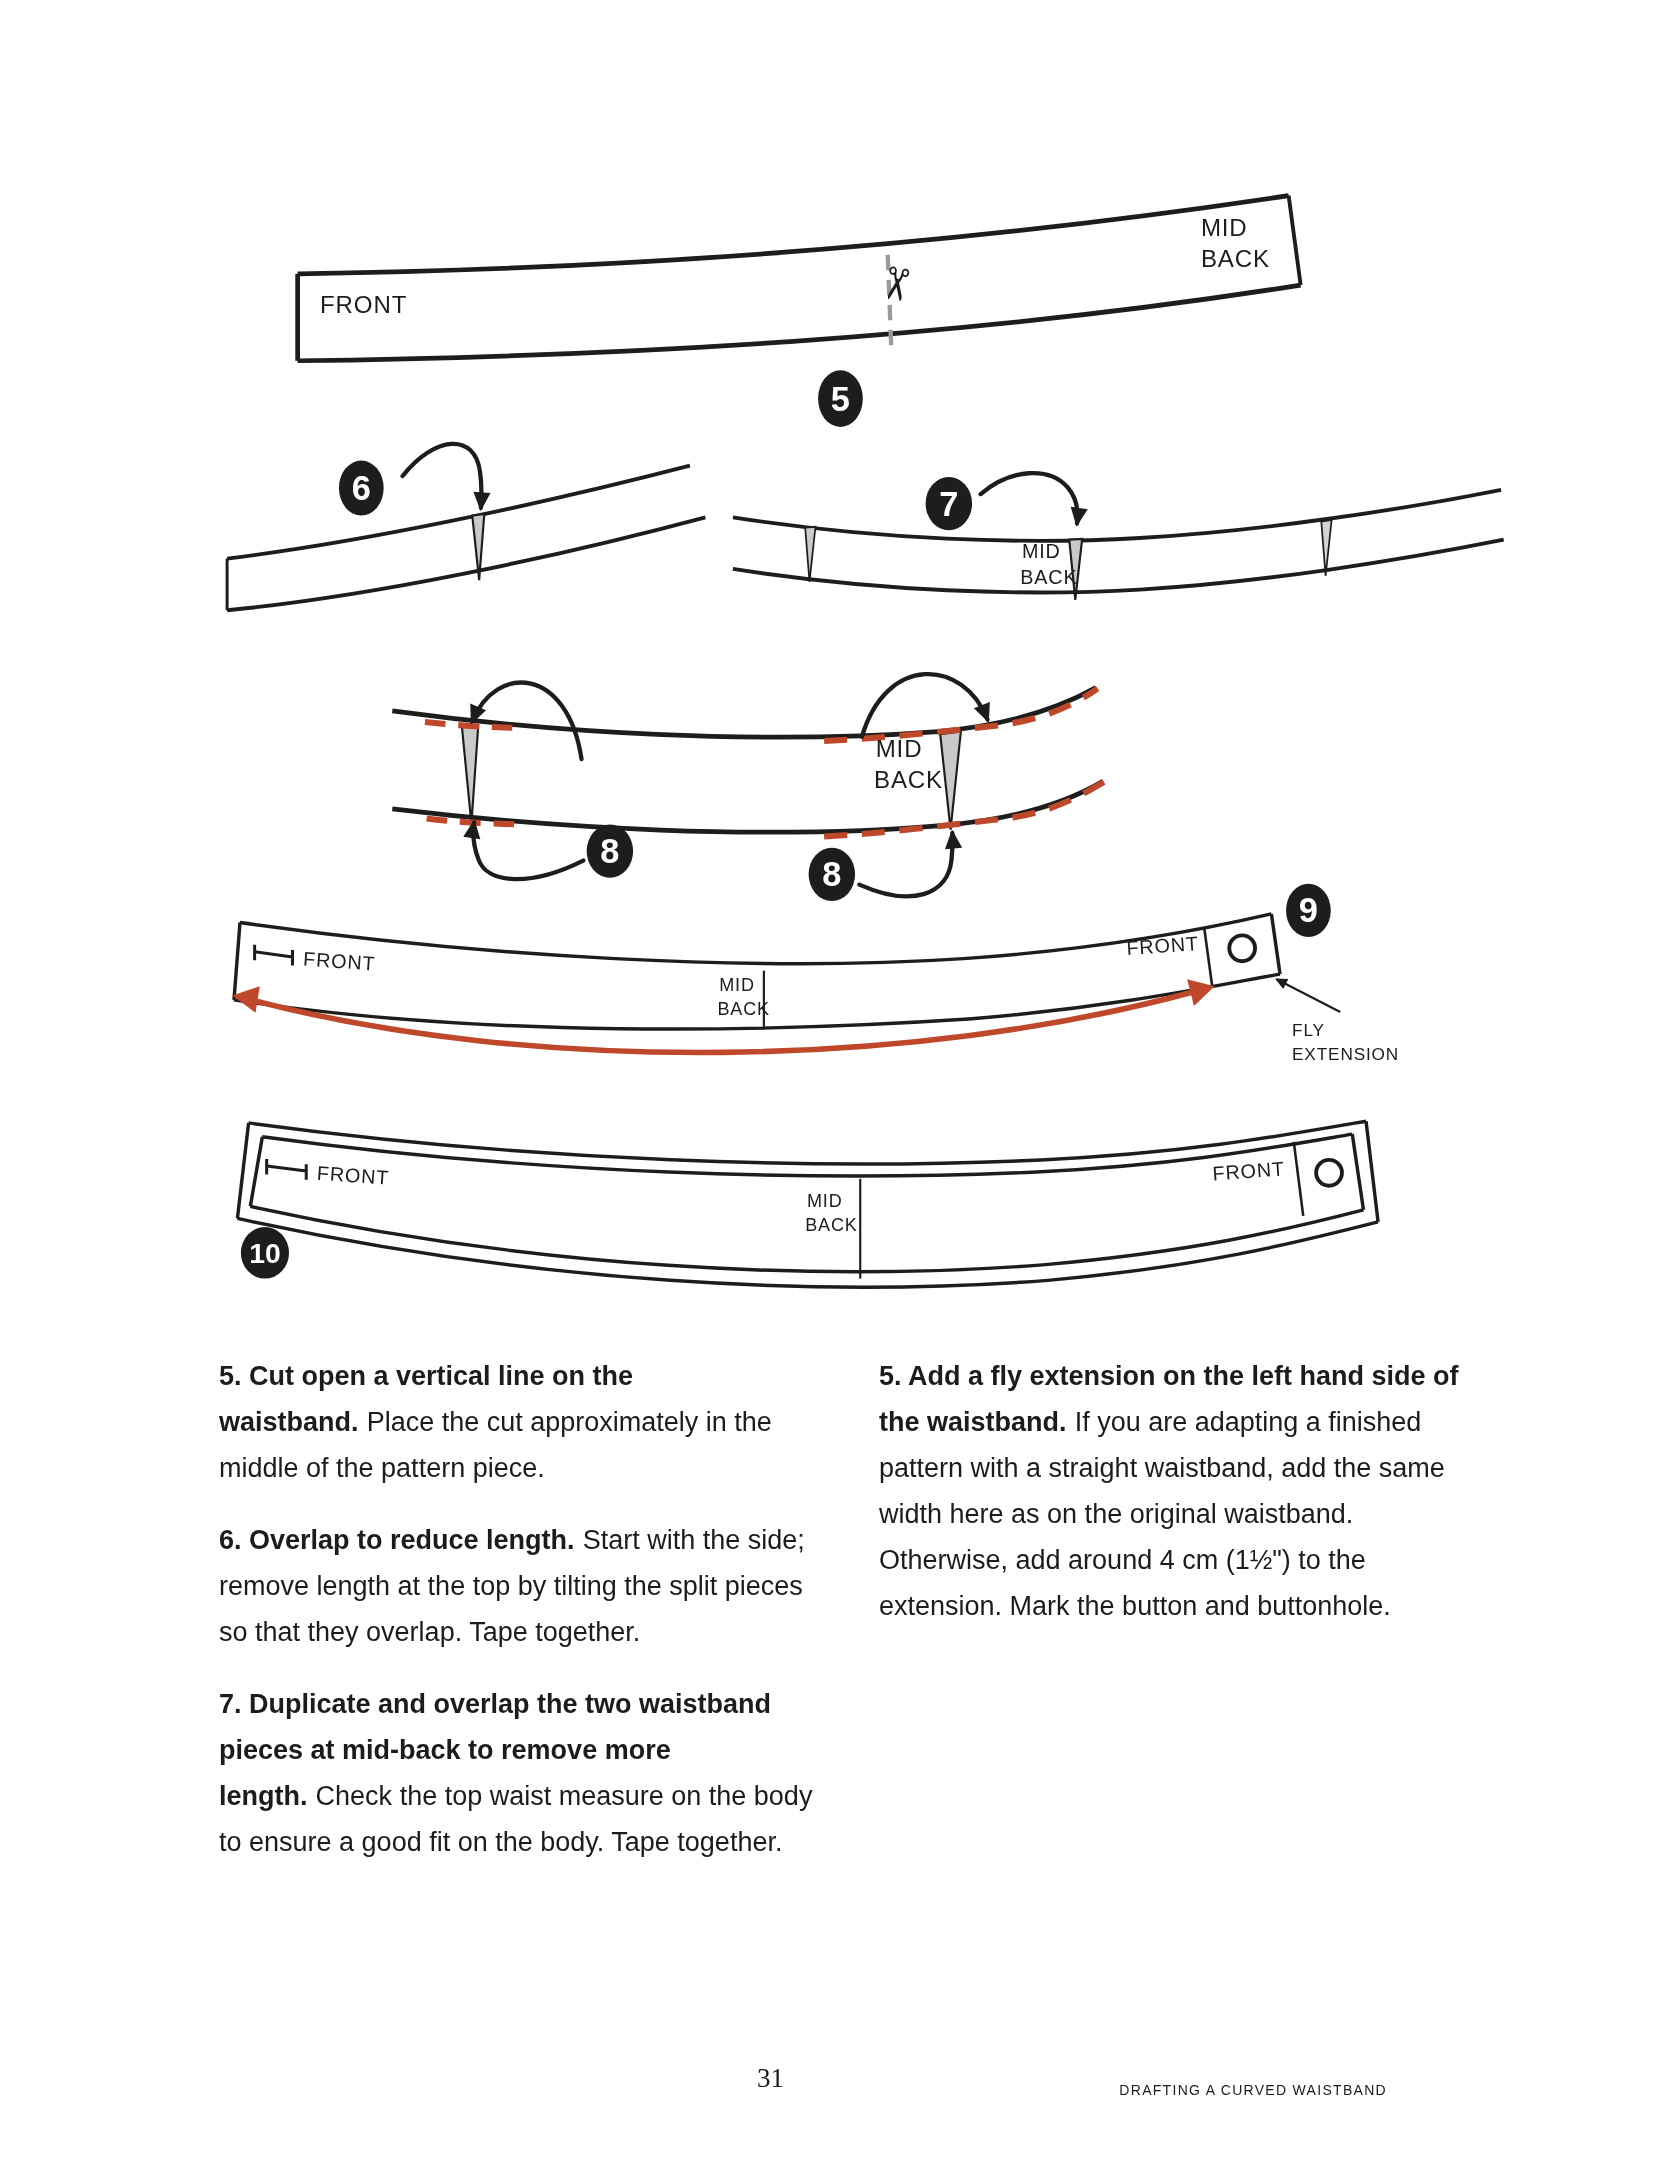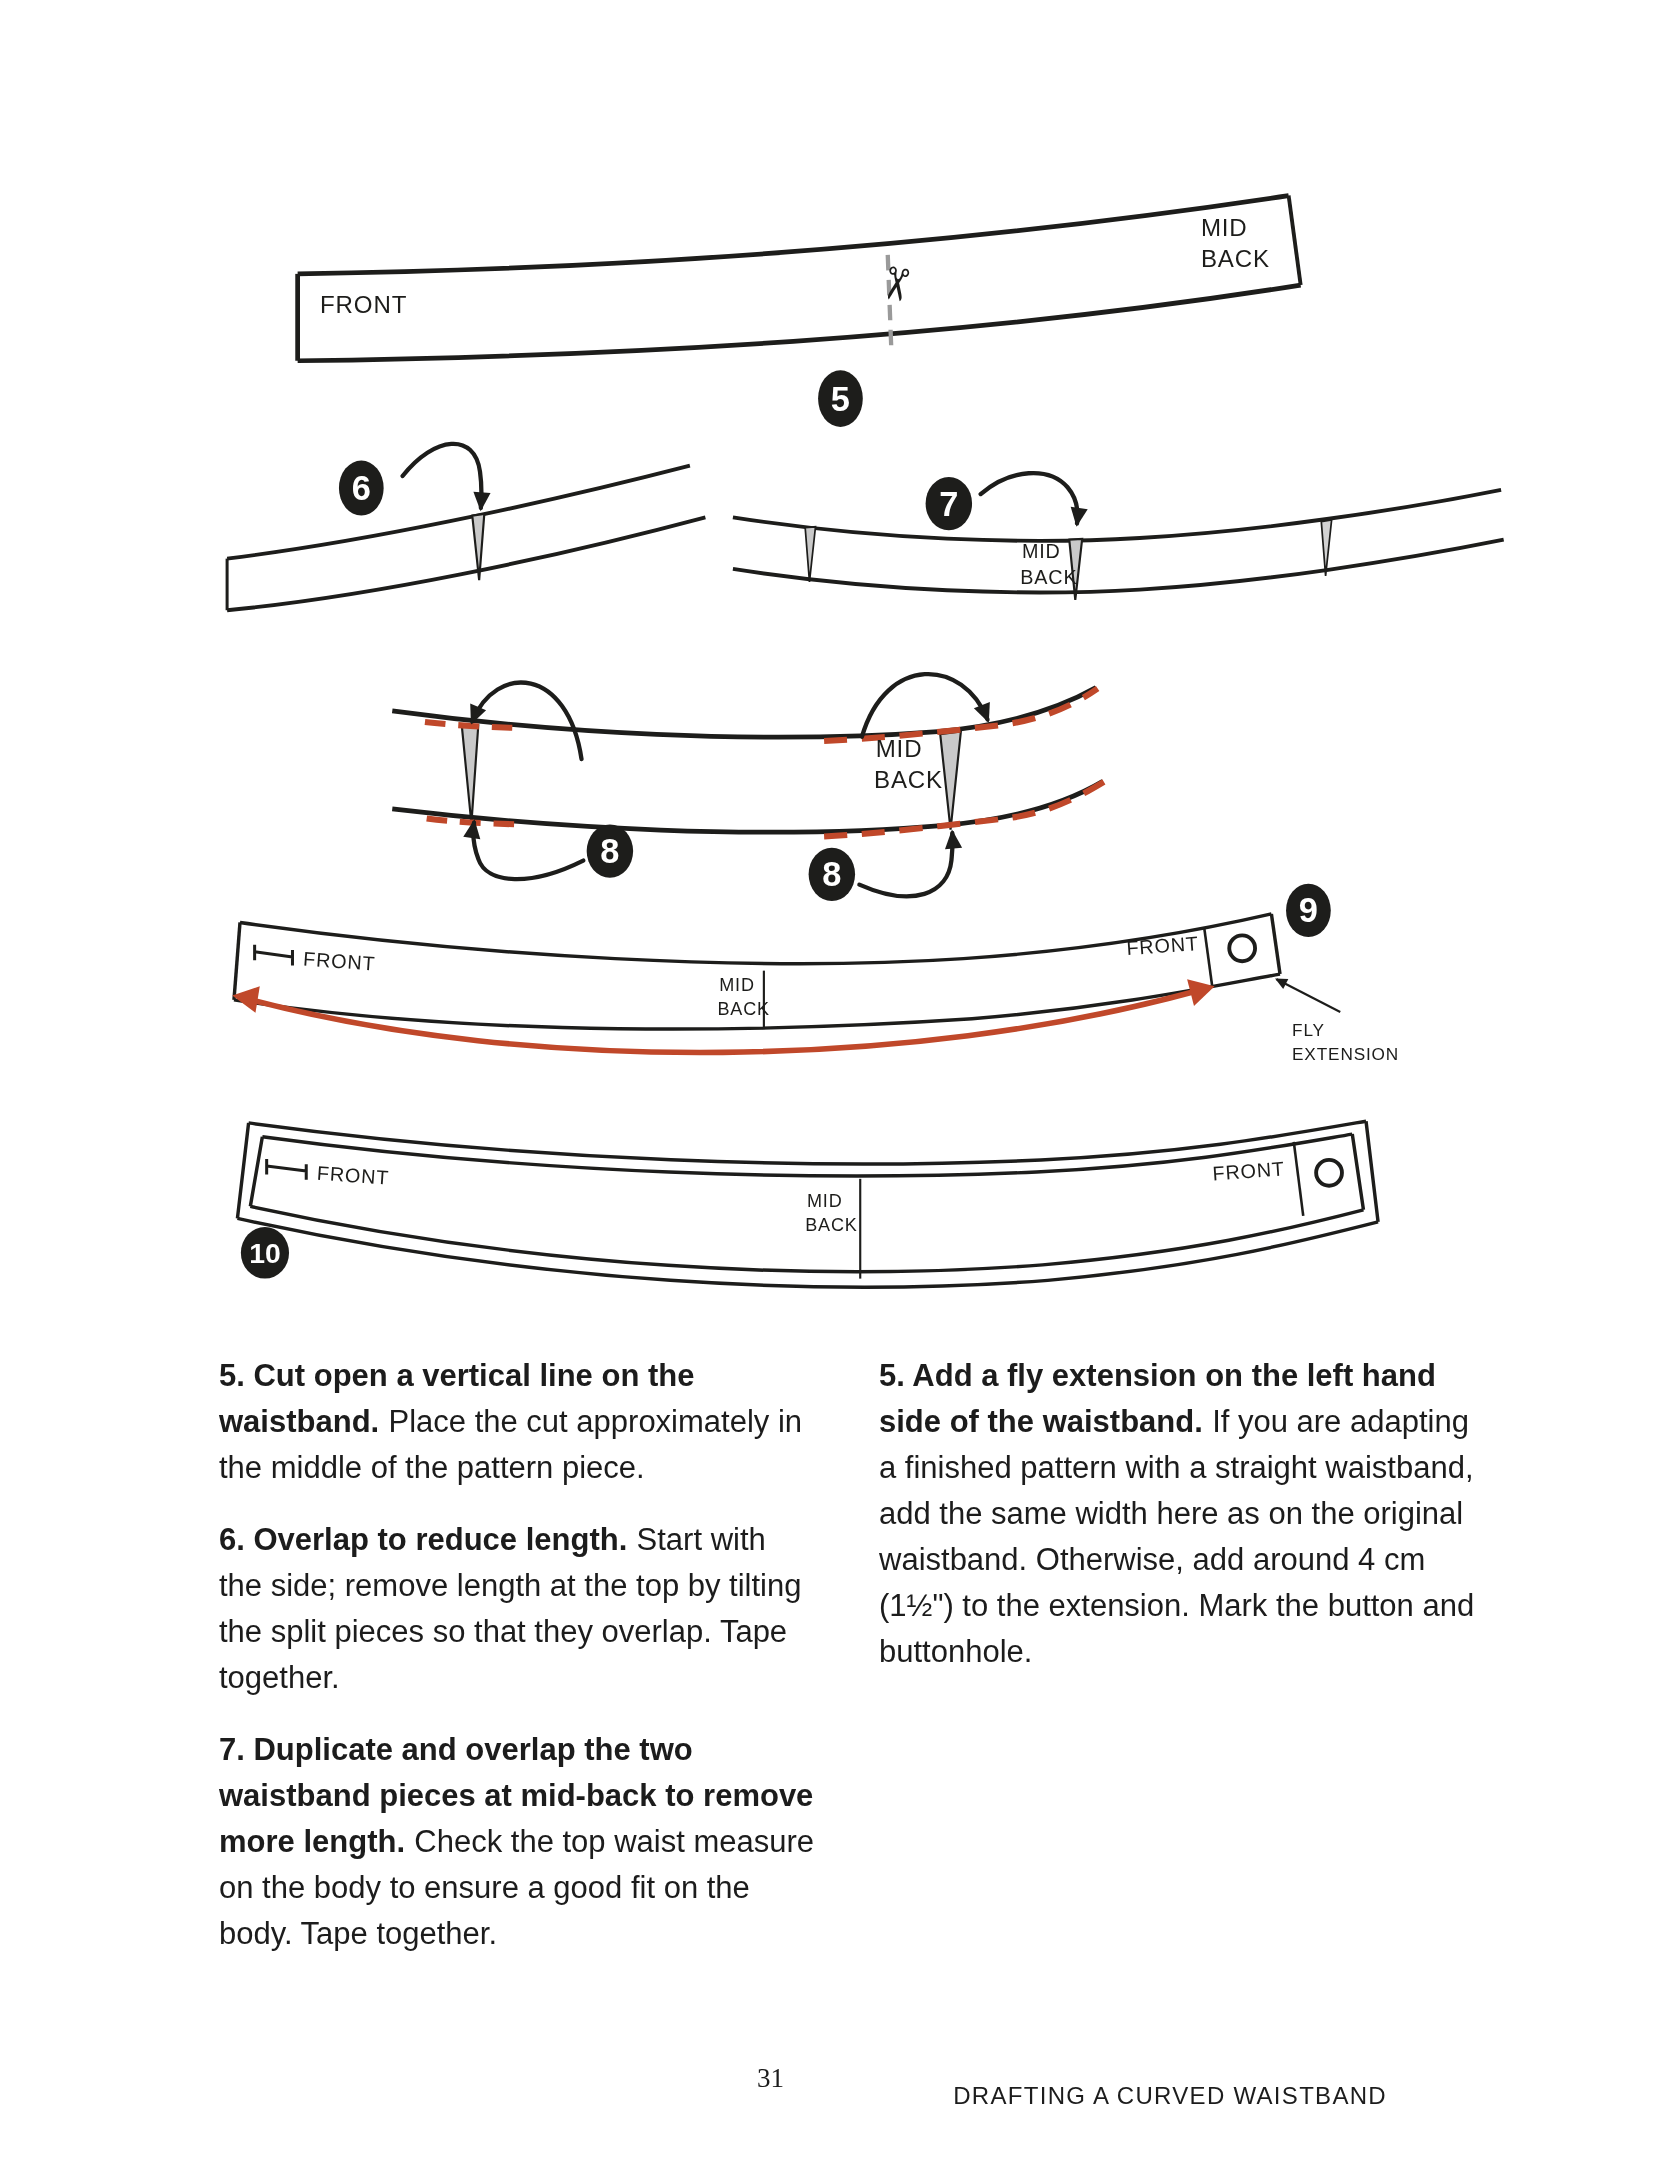--- a/index.html
+++ b/index.html
@@ -1,26 +1,26 @@
 <!DOCTYPE html>
 <html style="font-size:13.8px"><head>
 <meta charset="utf-8">
 <style>
   html,body{margin:0;padding:0;background:#ffffff;}
   #page{position:relative;width:1674px;height:2179px;background:#fff;overflow:hidden;
         font-family:"Liberation Sans", sans-serif;color:#1d1d1b;}
   #diagram-svg{position:absolute;left:0;top:0;}
-  .col{position:absolute;top:1353px;font-size:31px;line-height:46px;color:#1c1c1c;}
+  .col{position:absolute;top:1353px;font-size:27px;line-height:46px;color:#1c1c1c;}
   #col-left{left:219px;width:598px;}
   #col-right{left:879px;width:602px;}
   .col p{margin:0 0 26px 0;}
   .col b{font-weight:700;margin-right:.3em;}
   #footer-page-number{position:absolute;left:757px;top:2063px;width:112px;text-align:left;
         font-family:"Liberation Serif", serif;font-size:27px;color:#1c1c1c;}
-  #footer-running-title{position:absolute;right:287px;top:2082px;font-size:24px;letter-spacing:1.3px;
+  #footer-running-title{position:absolute;right:287px;top:2082px;font-size:14px;letter-spacing:1.3px;
         color:#1c1c1c;white-space:nowrap;}
   svg text{font-family:"Liberation Sans", sans-serif;fill:#1d1d1b;}
   .band{fill:none;stroke:#1d1d1b;}
   .badge-num{fill:#ffffff;font-weight:700;text-anchor:middle;}
   .lbl{letter-spacing:1px;}
   .red-dash{fill:none;stroke:#c0482a;}
   .guide-arrow{fill:none;stroke:#1d1d1b;stroke-width:5;stroke-linecap:round;}
 </style>
 </head>
 <body>

